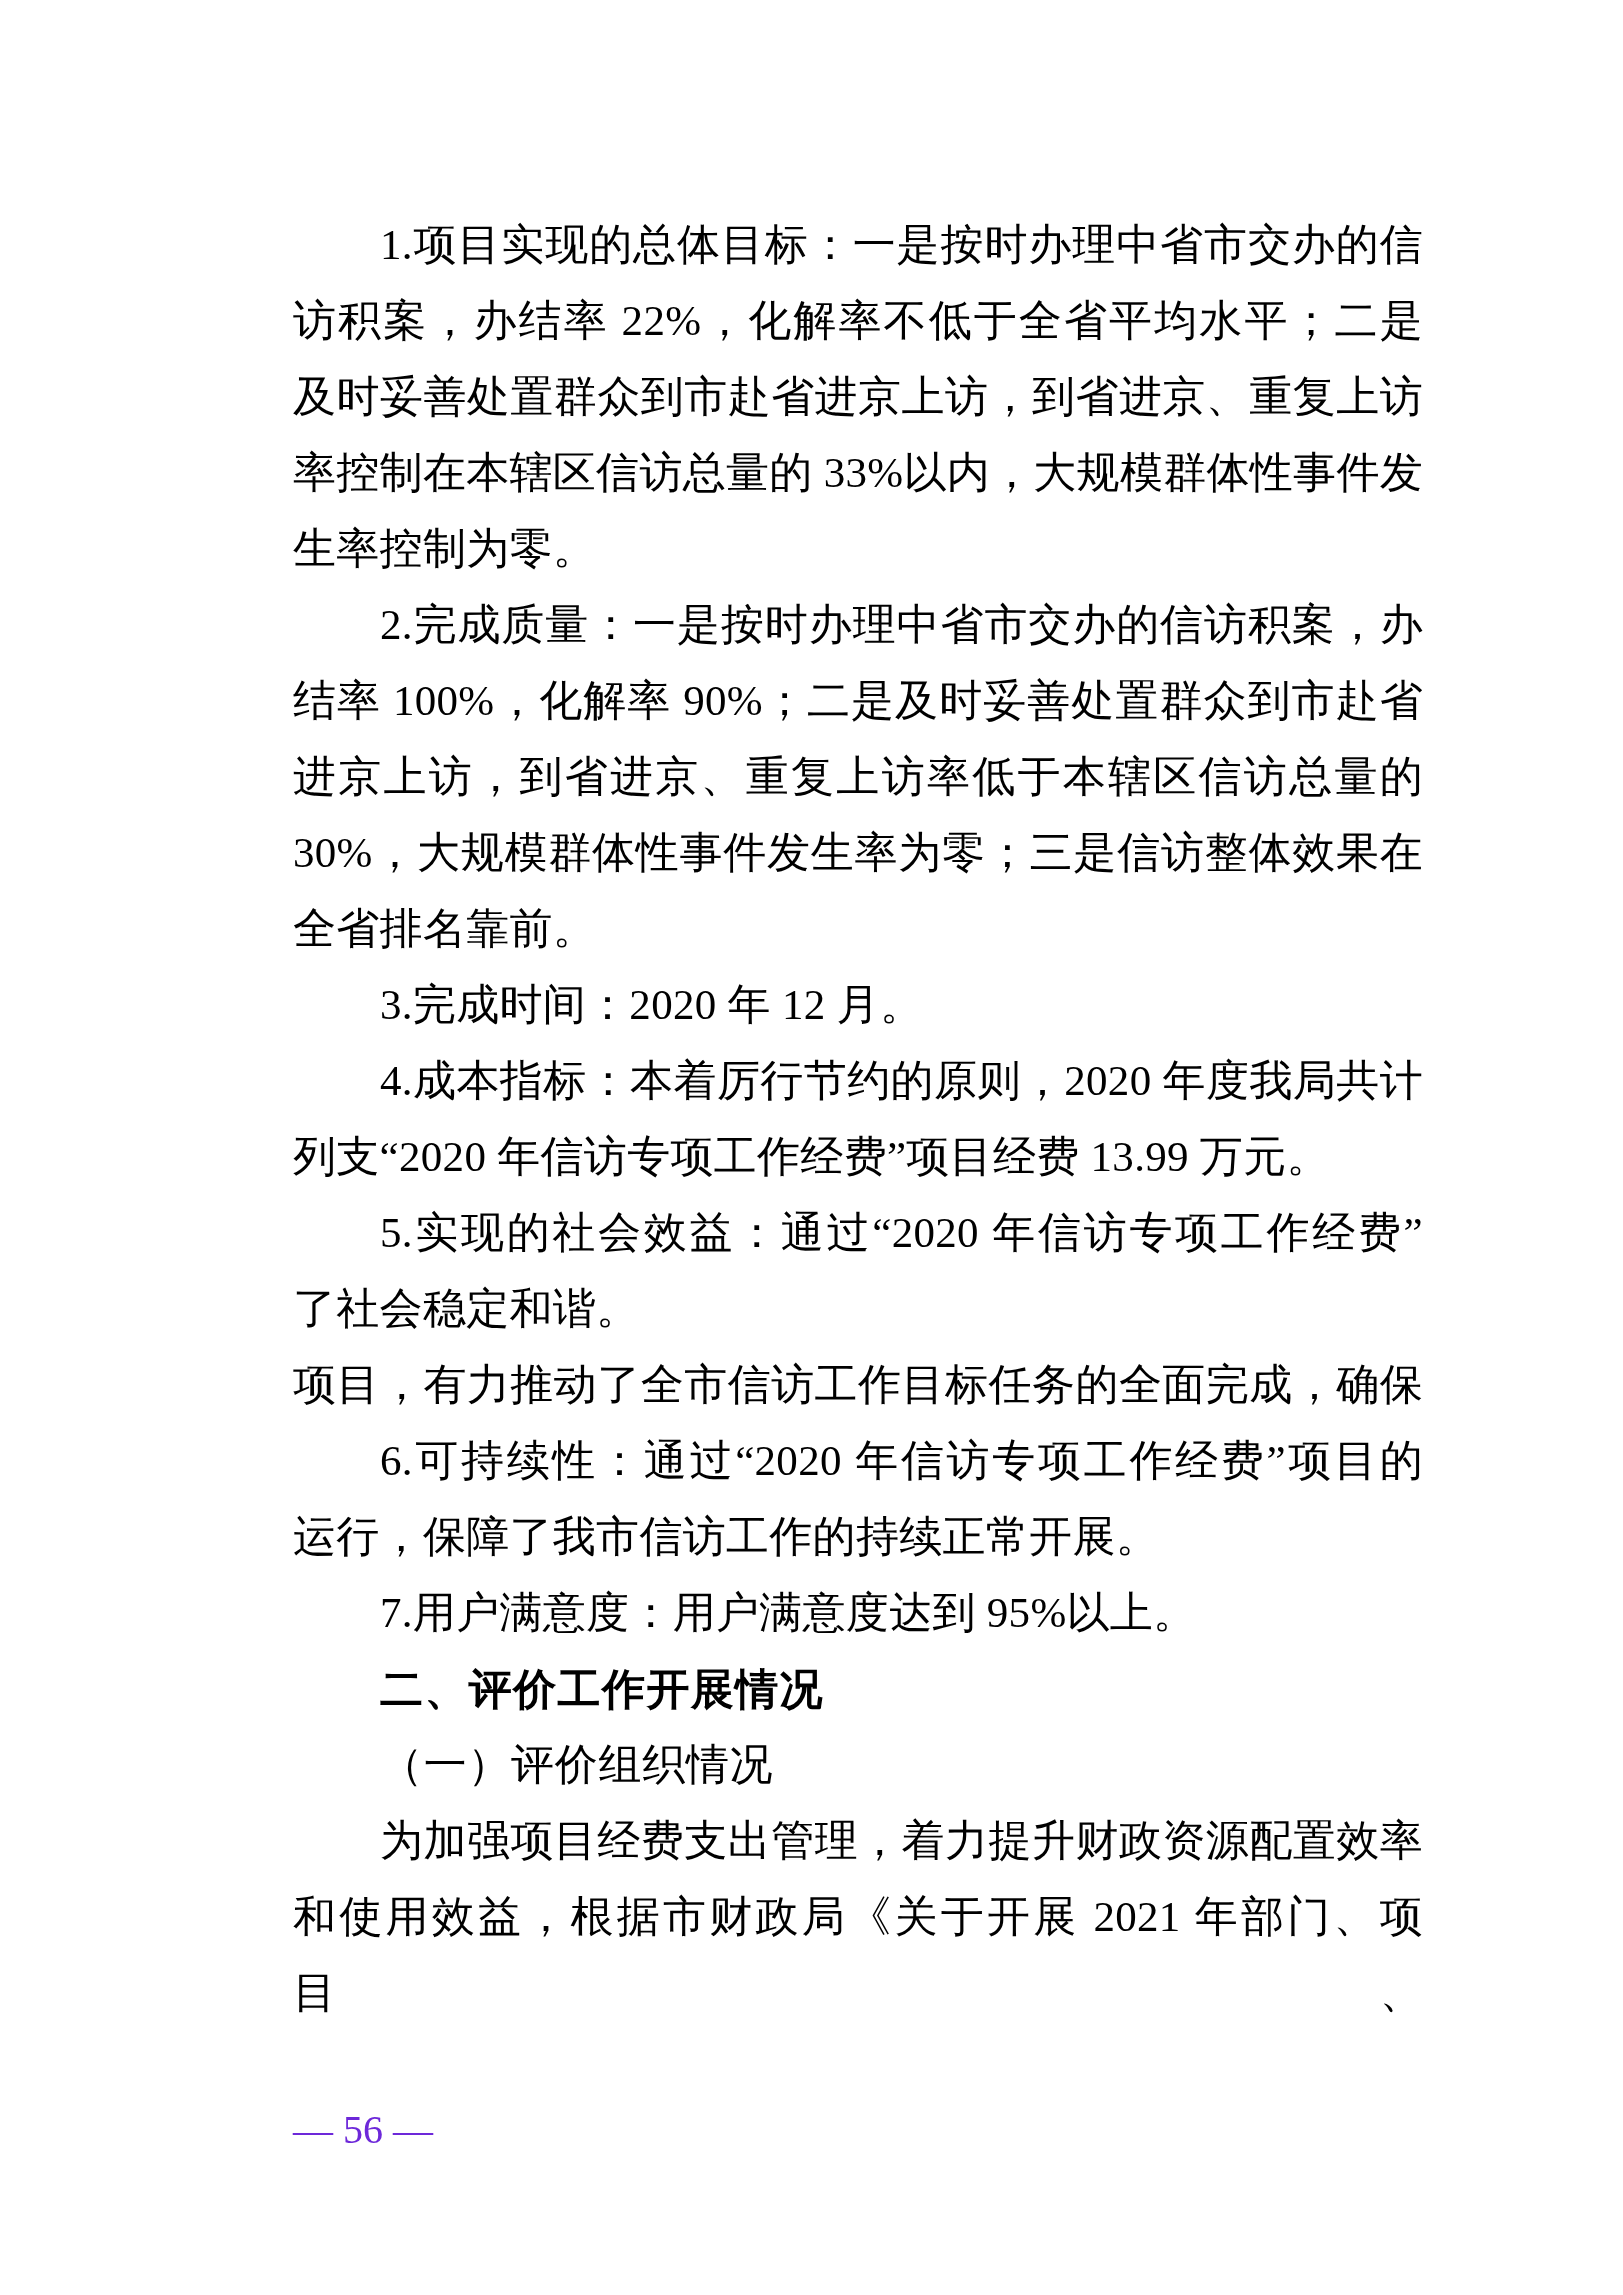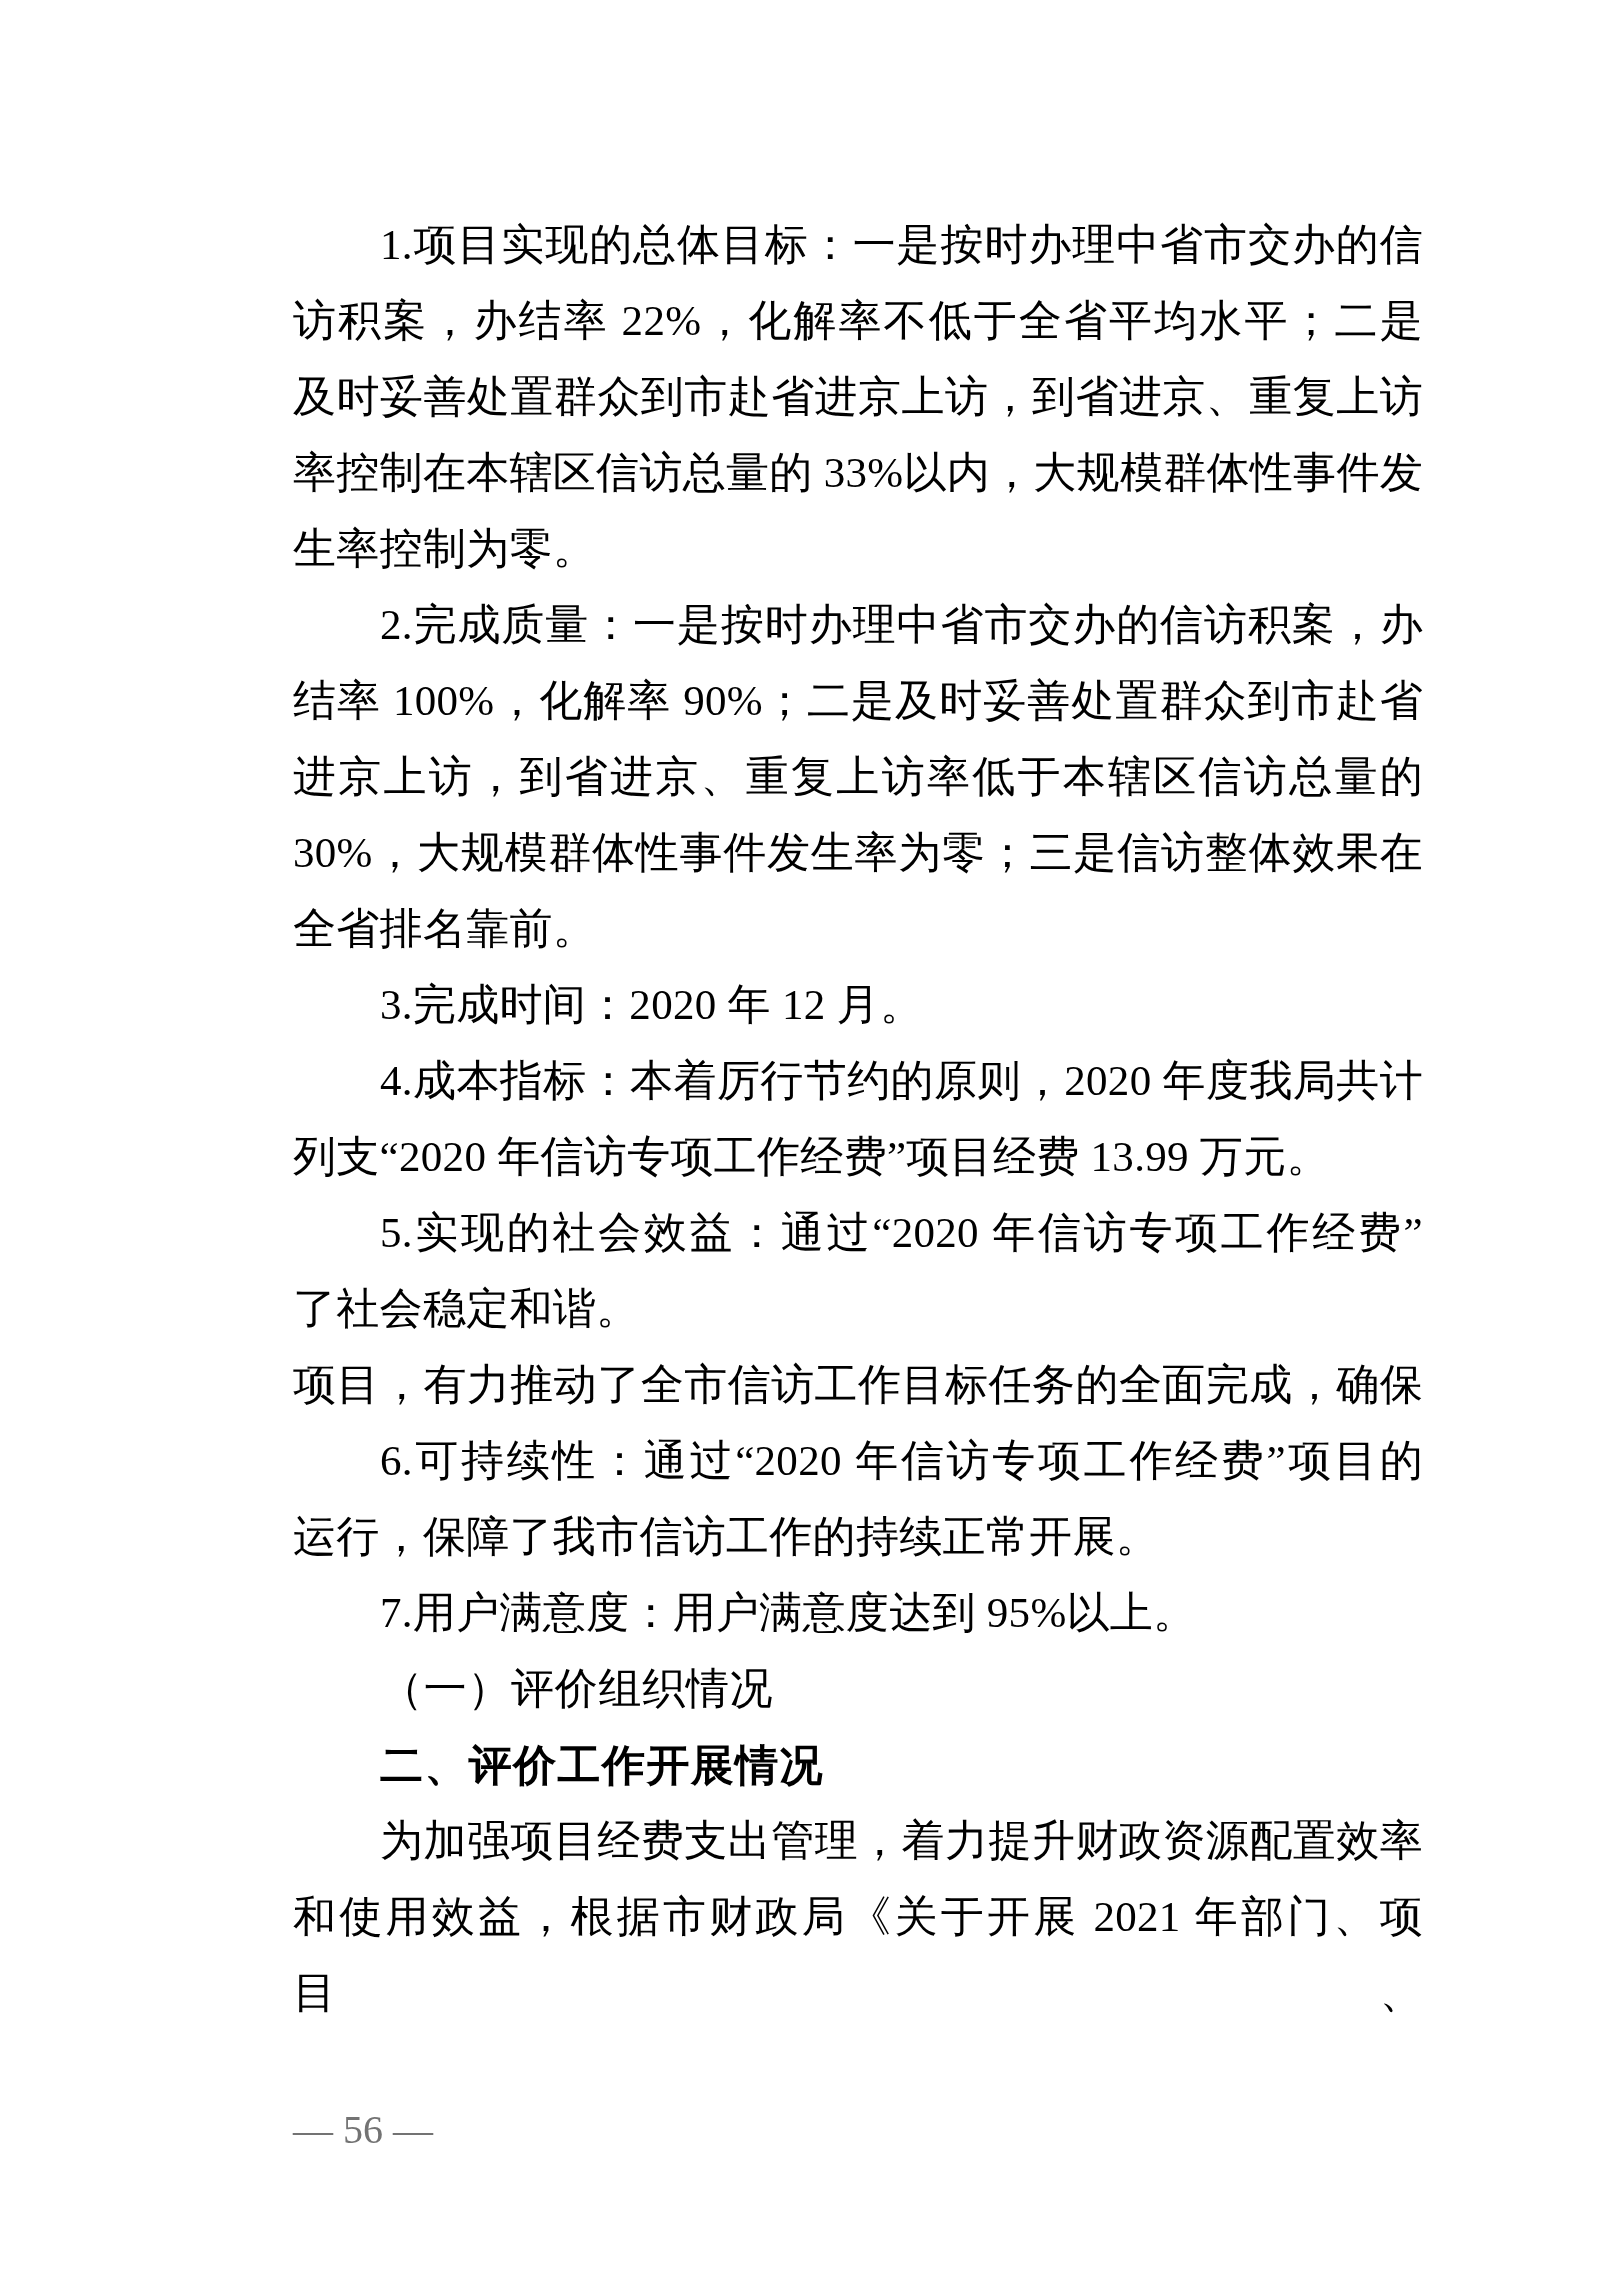--- a/index.html
+++ b/index.html
@@ -49,21 +49,21 @@
     letter-spacing: 0.7px;
   }
   .footer {
     position: absolute;
     left: 245px;
     top: 2098px;
     height: 64px;
     line-height: 64px;
     font-size: 40px;
     font-family: "Liberation Serif", "DejaVu Serif", serif;
-    color: #737373;
+    color: #6d28d9;
   }
 </style>
 </head>
 <body>
 
 <div class="page">
   <div class="text-block">
       <div class="line body indent full">1.项目实现的总体目标：一是按时办理中省市交办的信</div>
       <div class="line body full">访积案，办结率 22%，化解率不低于全省平均水平；二是</div>
       <div class="line body full">及时妥善处置群众到市赴省进京上访，到省进京、重复上访</div>
@@ -76,20 +76,20 @@
       <div class="line body">全省排名靠前。</div>
       <div class="line body indent">3.完成时间：2020 年 12 月。</div>
       <div class="line body indent full">4.成本指标：本着厉行节约的原则，2020 年度我局共计</div>
       <div class="line body">列支“2020 年信访专项工作经费”项目经费 13.99 万元。</div>
       <div class="line body indent full">5.实现的社会效益：通过“2020 年信访专项工作经费”</div>
       <div class="line body">了社会稳定和谐。</div>
       <div class="line body full">项目，有力推动了全市信访工作目标任务的全面完成，确保</div>
       <div class="line body indent full">6.可持续性：通过“2020 年信访专项工作经费”项目的</div>
       <div class="line body">运行，保障了我市信访工作的持续正常开展。</div>
       <div class="line body indent">7.用户满意度：用户满意度达到 95%以上。</div>
+      <div class="line hei indent">二、评价工作开展情况</div>
       <div class="line kai indent">（一）评价组织情况</div>
-      <div class="line hei indent">二、评价工作开展情况</div>
       <div class="line body indent full">为加强项目经费支出管理，着力提升财政资源配置效率</div>
       <div class="line body full">和使用效益，根据市财政局《关于开展 2021 年部门、项目、</div>
     </div>
   <div class="footer">— 56 —</div>
 </div>
 
 
 </body></html>

